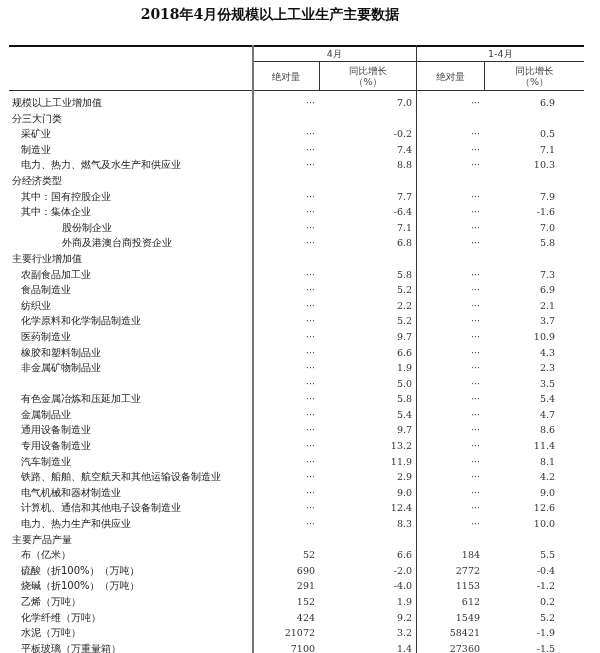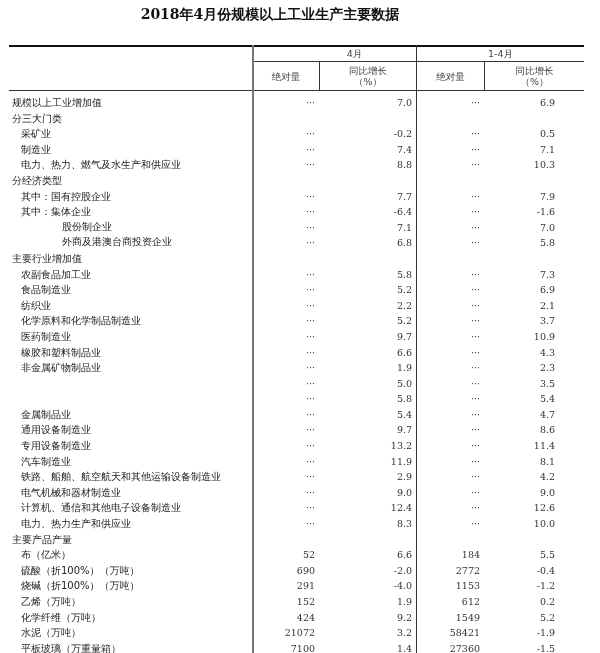--- a/index.html
+++ b/index.html
@@ -10,21 +10,21 @@
   .tbl { position: absolute; left: 9px; top: 45px; width: 575px; }
   .topline { position: absolute; left: 0; top: 0; width: 575px; height: 2px; background: #111; }
   .hdr-line { position: absolute; height: 1px; background: #333; }
   .vline { position: absolute; width: 1px; background: #333; }
   .vline.thick { width: 2px; background: #777; }
   .hcell { position: absolute; text-align: center; font-size: 9.5px; color: #444; line-height: 11px; }
   .rows { position: absolute; left: 0; top: 50px; width: 575px; }
   .row { position: relative; height: 15.6px; font-size: 10px; line-height: 15.6px; }
   .lbl { position: absolute; left: 3px; white-space: nowrap; color: #222; }
   .lbl.i1 { left: 12px; }
-  .lbl.i2 { left: 53px; font-family: Liberation Mono, monospace; }
+  .lbl.i2 { left: 53px; }
   .num { position: absolute; text-align: right; font-family: "DejaVu Serif", serif; font-size: 9.5px; color: #333; }
   .c1 { left: 244px; width: 62px; }
   .c2 { left: 311px; width: 92px; }
   .c3 { left: 408px; width: 63px; }
   .c4 { left: 456px; width: 90px; }
 </style>
 </head>
 <body>
 
 <div class="title">2018年4月份规模以上工业生产主要数据</div>
@@ -33,21 +33,21 @@
   <div class="topline"></div>
 
   <div class="hdr-line" style="left:244px; top:16px; width:331px;"></div>
   <div class="hdr-line" style="left:0; top:45px; width:575px;"></div>
 
   <div class="vline thick" style="left:243px; top:0; height:608px;"></div>
   <div class="vline" style="left:310px; top:17px; height:29px;"></div>
   <div class="vline" style="left:407px; top:0; height:608px;"></div>
   <div class="vline" style="left:475px; top:17px; height:29px;"></div>
 
-  <div class="hcell" style="left:236px; top:3px; width:163px;padding-left:28px;">4月</div>
+  <div class="hcell" style="left:244px; top:3px; width:163px;">4月</div>
   <div class="hcell" style="left:408px; top:3px; width:167px;">1-4月</div>
 
   <div class="hcell" style="left:244px; top:26px; width:66px;">绝对量</div>
   <div class="hcell" style="left:311px; top:20px; width:96px;">
     <div>同比增长</div>
     <div>（%）</div>
   </div>
   <div class="hcell" style="left:408px; top:26px; width:67px;">绝对量</div>
   <div class="hcell" style="left:476px; top:20px; width:99px;">
     <div>同比增长</div>
@@ -181,20 +181,21 @@
     <span class="num c3">···</span>
     <span class="num c4">2.3</span>
   </div>
       <div class="row">
     <span class="num c1">···</span>
     <span class="num c2">5.0</span>
     <span class="num c3">···</span>
     <span class="num c4">3.5</span>
   </div>
       <div class="row">
+    <span class="lbl i1">有色金属冶炼和压延加工业</span>
     <span class="num c1">···</span>
     <span class="num c2">5.8</span>
     <span class="num c3">···</span>
     <span class="num c4">5.4</span>
   </div>
       <div class="row">
     <span class="lbl i1">金属制品业</span>
     <span class="num c1">···</span>
     <span class="num c2">5.4</span>
     <span class="num c3">···</span>

